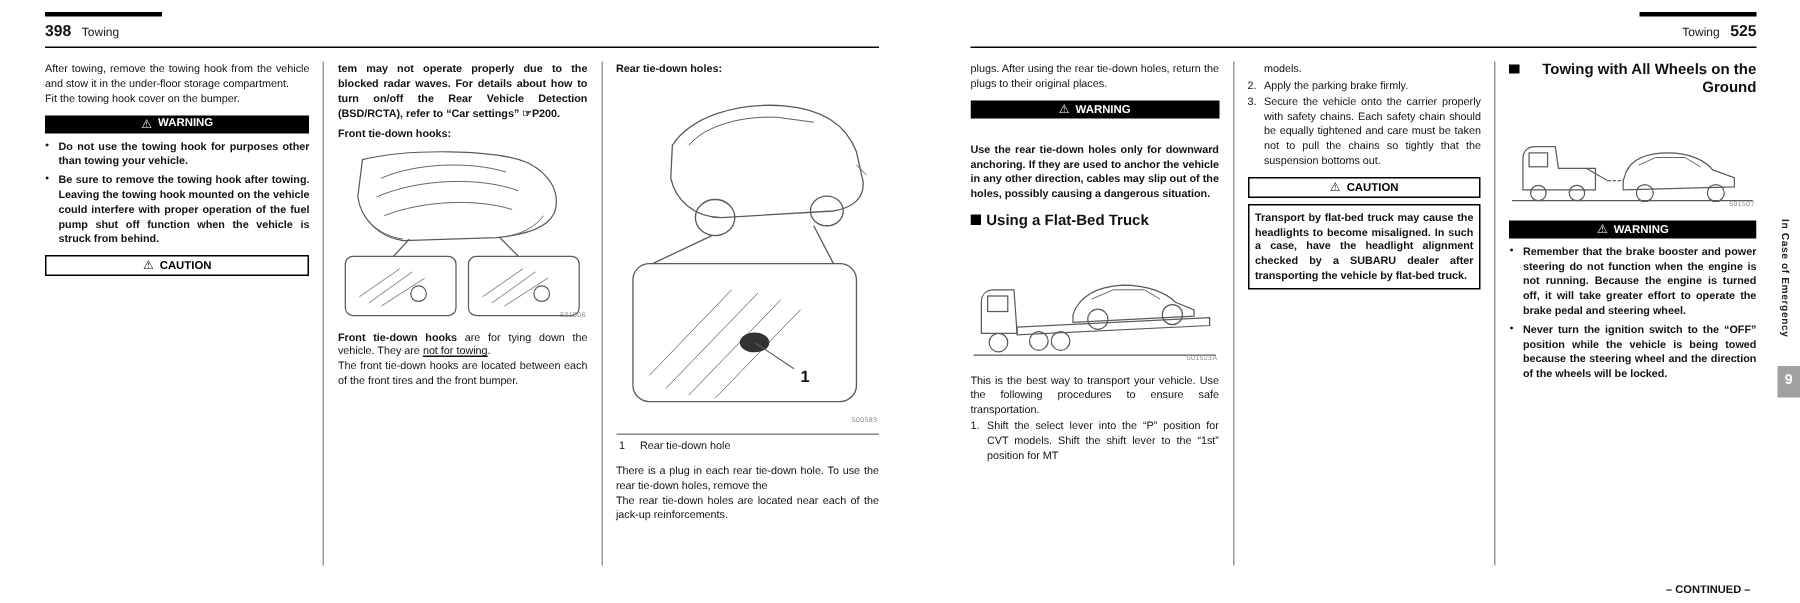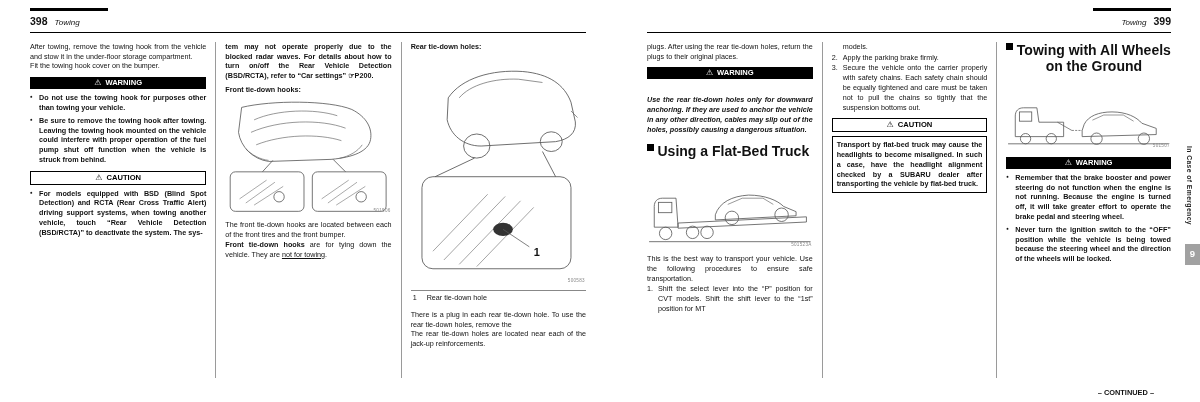--- a/index.html
+++ b/index.html
@@ -13,21 +13,21 @@
   #pageL { left:30px;  width:556px; }
   #pageR { left:647px; width:524px; }
 
   .topbar { position:absolute; top:0; height:2.6px; background:#000; width:78px; }
   .topbar.l { left:0; } .topbar.r { right:0; }
 
   .hdr { display:flex; align-items:baseline; gap:7px; margin-top:4px;
          padding:2px 0 3px; border-bottom:1px solid #000; }
   .hdr.right { justify-content:flex-end; }
   .hdr .num { font-weight:bold; font-size:10.5px; }
-  .hdr .ttl { font-style:italic; font-size:8px; }
+  .hdr .ttl { font-size:8px; }
 
   .cols { display:flex; margin-top:9px; min-height:336px; }
   .col  { width:33.33%; box-sizing:border-box; padding:0 9px; overflow:hidden; text-align:justify; }
   .col:first-child { padding-left:0; }
   .col:last-child  { padding-right:0; }
   .col + .col { border-left:1px solid #9a9a9a; }
   .col > :first-child { margin-top:0; }
 
   .para { margin:0; }
   .para.bold { font-weight:bold; }
@@ -39,43 +39,43 @@
     font-weight:bold; font-size:7.6px; height:12px; margin:6px 0 4px;
   }
   .warn-hdr { background:#000; color:#fff; }
   .caut-hdr { background:#fff; color:#000; border:1px solid #000; }
   .tri { font-family:"DejaVu Sans", sans-serif; font-size:8px; line-height:1; }
 
   .bullets { margin:2px 0 5px; padding:0 0 0 9px; list-style:none; }
   .bullets li { position:relative; margin:0 0 3px; font-weight:bold; text-align:justify; }
   .bullets li::before { content:"●"; position:absolute; left:-9px; top:1px; font-size:4.6px; }
 
-  .warn-body { font-weight:bold; margin:16px 0 5px;font-style:italic; }
+  .warn-body { font-weight:bold; margin:16px 0 5px; }
   .caut-body { font-weight:bold; margin:3px 0 23px; border:1px solid #000; padding:3px 4px; }
 
   .figlabel { font-weight:bold; margin:4px 0 2px; text-align:left; }
   .fig { position:relative; margin:2px 0 4px; }
   .fig svg { display:block; width:100%; height:auto; }
   .figcode { position:absolute; right:1px; bottom:2px; font-size:4.6px; color:#8a8a8a; letter-spacing:.3px; }
 
   .cap { display:flex; gap:7px; border-top:1px solid #888; margin:2px 0 5px;
          padding:2px 0 2px 2px; text-align:left; }
   .cap .n { min-width:7px; }
 
-  .sechead { display:flex; gap:4px; font-weight:bold; font-size:14px;
-             line-height:1.18; margin:8px 0 4px; text-align:center; }
+  .sechead { display:flex; gap:4px; font-weight:bold; font-size:10px;
+             line-height:1.18; margin:8px 0 4px; text-align:right; }
   .sq { flex:none; width:6.5px; height:6.5px; background:#000; margin-top:1.5px; }
 
   .steps { margin:1px 0; }
   .step { display:flex; margin:0 0 1px; }
   .step .sn { flex:none; width:11px; }
   .step .st { flex:1; text-align:justify; }
   .step-cont { margin:0; padding-left:11px; }
 
-  .continued { position:absolute; right:17px; bottom:0; font-weight:bold; font-size:7.4px; }
+  .continued { position:absolute; right:4px; bottom:0; font-weight:bold; font-size:7.4px; }
 
   .side-label { position:absolute; right:6px; top:146px; writing-mode:vertical-rl;
                 font-size:6.8px; font-weight:bold; letter-spacing:.4px; color:#222; }
   .chapter-badge { position:absolute; right:0; top:244px; width:15px; height:21px;
                    background:#a1a1a1; color:#fff; font-weight:bold; font-size:9.5px;
                    display:flex; align-items:center; justify-content:center; }
 </style>
 </head>
 <body>
 
@@ -104,21 +104,20 @@
             <li>Be sure to remove the towing hook after towing. Leaving the towing hook mounted on the vehicle could interfere with proper operation of the fuel pump shut off function when the vehicle is struck from behind.</li>
           </ul>
         </div>
 
         <div>
           <div class="caut-hdr">
             <span class="tri">⚠</span>
             <span>CAUTION</span>
           </div>
           <ul class="bullets">
-            <li>For models equipped with BSD (Blind Spot Detection) and RCTA (Rear Cross Traffic Alert) driving support systems, when towing another vehicle, touch “Rear Vehicle Detection (BSD/RCTA)” to deactivate the system. The sys-</li>
           </ul>
         </div>
       </div>
 
       <div class="col">
         <p class="para bold">tem may not operate properly due to the blocked radar waves. For details about how to turn on/off the Rear Vehicle Detection (BSD/RCTA), refer to “Car settings” ☞P200.</p>
 
         <p class="figlabel">Front tie-down hooks:</p>
         <div class="fig">
           <svg viewBox="0 0 160 115">
@@ -135,22 +134,22 @@
               <rect x="84" y="72" width="71" height="38" rx="5"></rect>
               <path d="M14 98 L40 80 M20 102 L48 82 M28 104 L56 86" stroke-width="0.5"></path>
               <circle cx="52" cy="96" r="5"></circle>
               <path d="M93 98 L119 80 M99 102 L127 82 M107 104 L135 86" stroke-width="0.5"></path>
               <circle cx="131" cy="96" r="5"></circle>
             </g>
           </svg>
           <span class="figcode">501506</span>
         </div>
 
+        <p class="para"><span class="b">Front tie-down hooks</span><span> are for tying down the vehicle. They are </span><span class="u">not for towing</span><span>.</span></p>
         <p class="para">The front tie-down hooks are located between each of the front tires and the front bumper.</p>
-        <p class="para"><span class="b">Front tie-down hooks</span><span> are for tying down the vehicle. They are </span><span class="u">not for towing</span><span>.</span></p>
       </div>
 
       <div class="col">
         <p class="figlabel">Rear tie-down holes:</p>
         <div class="fig">
           <svg viewBox="0 0 160 212">
             <g stroke="#5a5a5a" fill="none" stroke-width="0.8">
               <path d="M34 40 C46 22 74 14 102 16 C126 18 140 28 146 44 L150 62 C151 72 144 78 132 80 L64 84 C48 84 36 74 33 60 Z"></path>
               <path d="M44 40 C54 28 76 22 98 23 L120 26" stroke-width="0.6"></path>
               <ellipse cx="60" cy="84" rx="12" ry="11"></ellipse>
@@ -174,21 +173,21 @@
         <p class="para">There is a plug in each rear tie-down hole. To use the rear tie-down holes, remove the</p>
         <p class="para">The rear tie-down holes are located near each of the jack-up reinforcements.</p>
       </div>
     </div>
   </div>
 
   <div class="page" id="pageR">
     <div class="topbar r"></div>
     <div class="hdr right">
       <span class="ttl">Towing</span>
-      <span class="num">399</span>
+      <span class="num">525</span>
     </div>
 
     <div class="cols">
 
       <div class="col">
         <p class="para">plugs. After using the rear tie-down holes, return the plugs to their original places.</p>
 
         <div>
           <div class="warn-hdr">
             <span class="tri">⚠</span>

